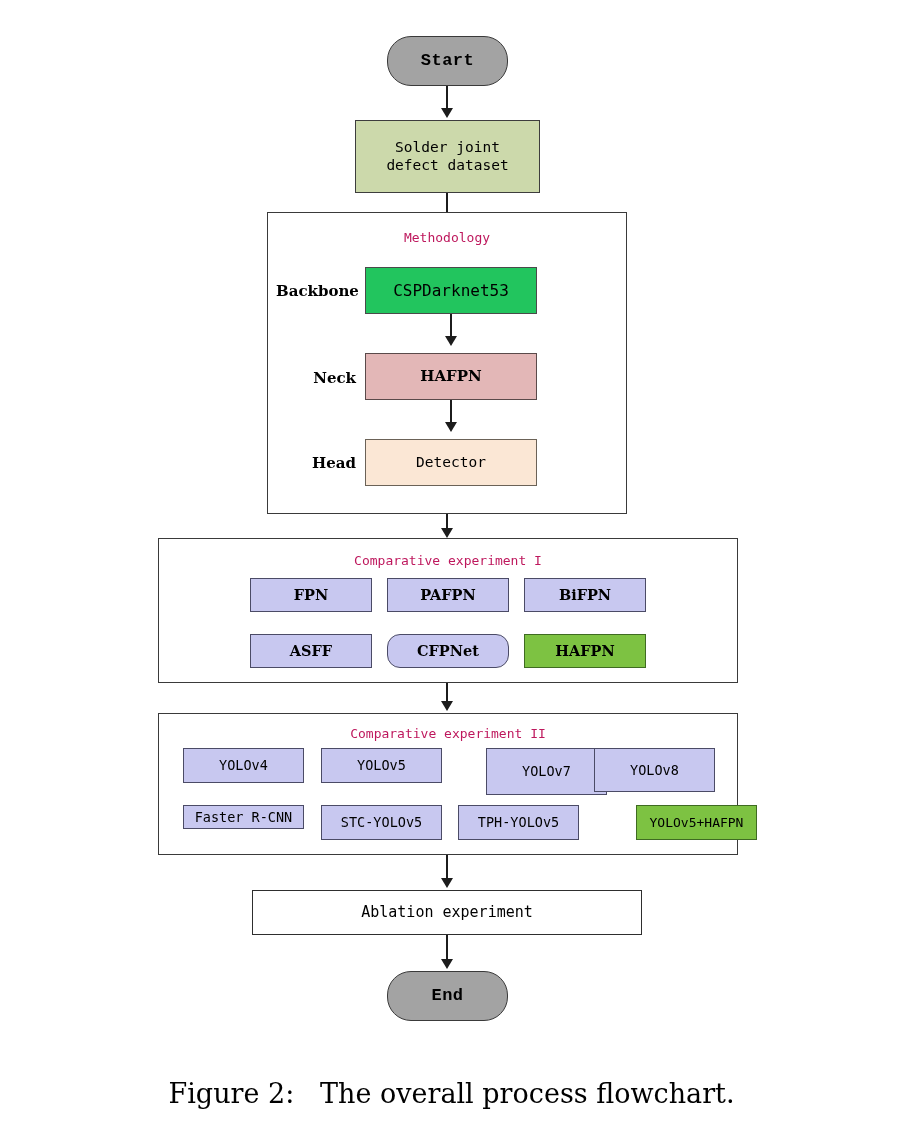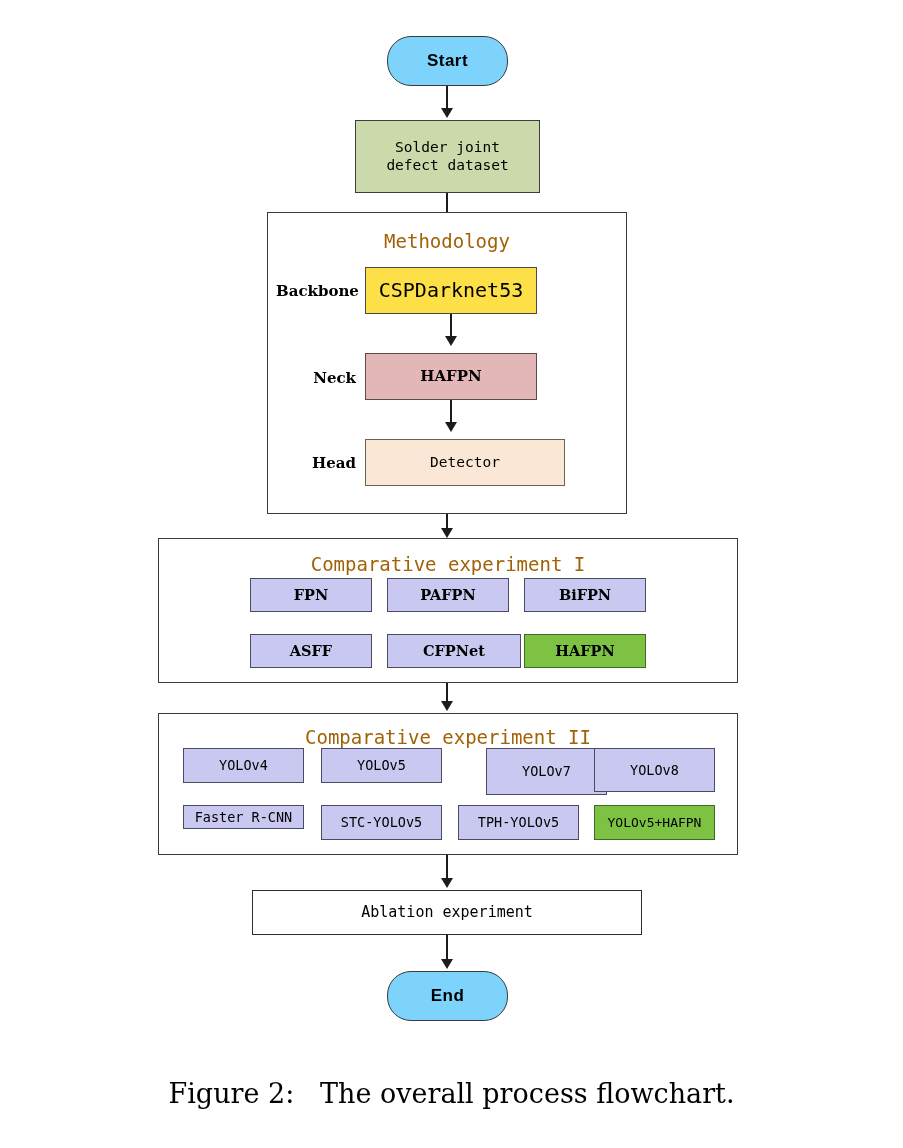--- a/index.html
+++ b/index.html
@@ -30,46 +30,46 @@
     align-items: center;
     justify-content: center;
     text-align: center;
     line-height: 1.22;
     color: #000;
     white-space: pre-line;
   }
 
   
   .pill {
-    background: #7dd3fc;
+    background: #a3a3a3;
     border: 1.6px solid #3a3a3a;
     border-radius: 24px;
-    font-family: Liberation Sans, sans-serif;
+    font-family: Liberation Mono, monospace;
     font-size: 17px;
     font-weight: 600;
     letter-spacing: 0.5px;
   }
 
   
   .rect {
     border: 1.6px solid #4a4a4a;
   }
 
   .dataset-box {
     background: #ccd9ab;
     border: 1.8px solid #3d3d3d;
     font-family: "DejaVu Sans Mono", monospace;
     font-size: 14.5px;
   }
 
   .backbone-box {
-    background: #fde047;
+    background: #22c55e;
     border: 1.6px solid #4a4a4a;
     font-family: "DejaVu Sans Mono", monospace;
-    font-size: 20px;
+    font-size: 16px;
   }
 
   .neck-box {
     background: #e3b7b7;
     border: 1.6px solid #5a4a4a;
     font-family: "DejaVu Serif", serif;
     font-weight: 600;
     font-size: 15px;
   }
 
@@ -97,20 +97,21 @@
     background: #7dc242;
     border: 1.5px solid #3f6b22;
     font-family: "DejaVu Serif", serif;
     font-weight: 600;
     font-size: 14.5px;
   }
   .green-box.mono {
     font-family: "DejaVu Sans Mono", monospace;
     font-weight: 400;
     font-size: 13px;
+    margin-left: 42px;
   }
 
   .plain-box {
     background: #ffffff;
     border: 1.3px solid #2e2e2e;
     font-family: "DejaVu Sans Mono", monospace;
     font-size: 15px;
   }
 
   
@@ -118,22 +119,22 @@
     position: absolute;
     box-sizing: border-box;
     background: #ffffff;
     border: 1.6px solid #3a3a3a;
   }
 
   .group-title {
     position: absolute;
     text-align: center;
     font-family: "DejaVu Sans Mono", monospace;
-    font-size: 19px;
-    color: #a16207;
+    font-size: 13px;
+    color: #be185d;
     white-space: nowrap;
   }
 
   
   .side-label {
     position: absolute;
     font-family: "DejaVu Serif", serif;
     font-size: 15px;
     font-weight: 600;
     color: #000;
@@ -191,34 +192,34 @@
   <div class="conn-line" style="left:450px; top:314px; height:26px;"></div>
   <div class="arrow-head" style="left:444.5px; top:336px;"></div>
 
   <div class="side-label" style="left:276px; top:369px; width:80px;">Neck</div>
   <div class="node rect neck-box" style="left:365px; top:353px; width:172px; height:47px;">HAFPN</div>
 
   <div class="conn-line" style="left:450px; top:400px; height:26px;"></div>
   <div class="arrow-head" style="left:444.5px; top:422px;"></div>
 
   <div class="side-label" style="left:276px; top:454px; width:80px;">Head</div>
-  <div class="node rect head-box" style="left:365px; top:439px; width:200px; height:47px;">Detector</div>
+  <div class="node rect head-box" style="left:365px; top:439px; width:172px; height:47px;">Detector</div>
 
   <div class="conn-line" style="left:446px; top:514px; height:16px;"></div>
   <div class="arrow-head" style="left:440.5px; top:528px;"></div>
 
   <div class="group-frame" style="left:158px; top:538px; width:580px; height:145px;"></div>
   <div class="group-title" style="left:158px; top:553px; width:580px;">Comparative experiment I</div>
 
   <div class="node rect lavender-box" style="left:250px; top:578px; width:122px; height:34px;">FPN</div>
   <div class="node rect lavender-box" style="left:387px; top:578px; width:122px; height:34px;">PAFPN</div>
   <div class="node rect lavender-box" style="left:524px; top:578px; width:122px; height:34px;">BiFPN</div>
 
   <div class="node rect lavender-box" style="left:250px; top:634px; width:122px; height:34px;">ASFF</div>
-  <div class="node rect lavender-box" style="left:387px; top:634px; width:134px; height:34px;">CFPNet</div>
+  <div class="node rect lavender-box" style="left:387px; top:634px; width:122px; height:34px;border-radius:13px;">CFPNet</div>
   <div class="node rect green-box" style="left:524px; top:634px; width:122px; height:34px;">HAFPN</div>
 
   <div class="conn-line" style="left:446px; top:683px; height:18px;"></div>
   <div class="arrow-head" style="left:440.5px; top:701px;"></div>
 
   <div class="group-frame" style="left:158px; top:713px; width:580px; height:142px;"></div>
   <div class="group-title" style="left:158px; top:726px; width:580px;text-align:center;">Comparative experiment II</div>
 
   <div class="node rect lavender-box mono" style="left:183px; top:748px; width:121px; height:35px;">YOLOv4</div>
   <div class="node rect lavender-box mono" style="left:321px; top:748px; width:121px; height:35px;">YOLOv5</div>

